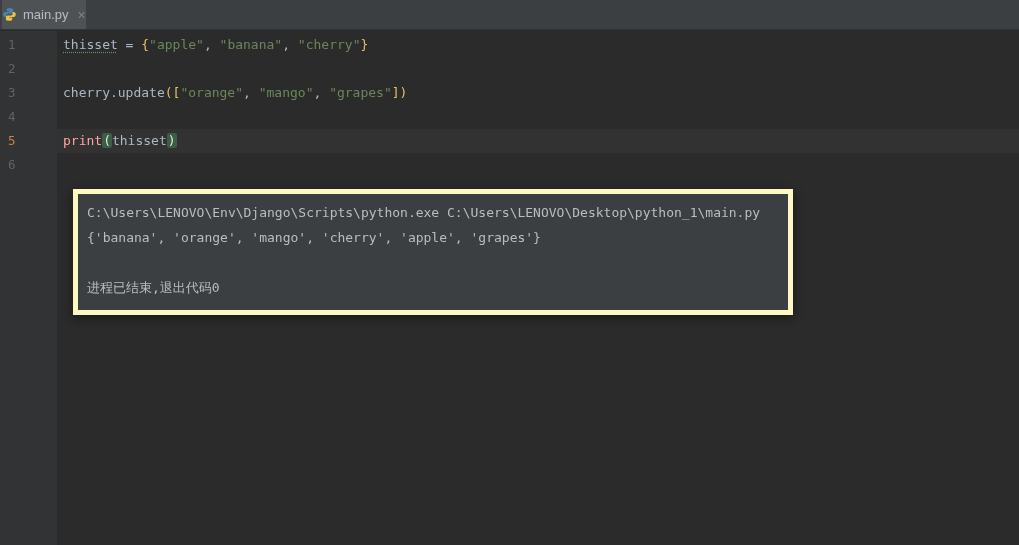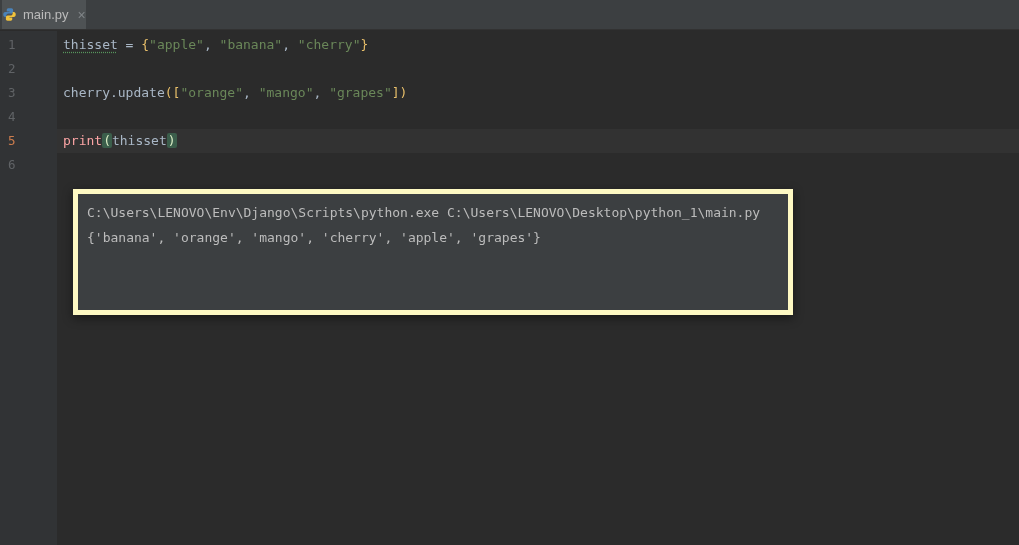--- a/index.html
+++ b/index.html
@@ -99,17 +99,18 @@
         <div class="code-row">
           <span class="gutter-num">6</span>
           <span class="code-text"></span>
         </div>
       </div>
     <div class="output">
       <div id="output-lines">
           <div class="out-line">C:\Users\LENOVO\Env\Django\Scripts\python.exe C:\Users\LENOVO\Desktop\python_1\main.py</div>
           <div class="out-line">{'banana', 'orange', 'mango', 'cherry', 'apple', 'grapes'}</div>
           <div class="out-line">&nbsp;</div>
+          <div class="out-line">进程已结束,退出代码0</div>
         </div>
     </div>
   </div>
 
 </div>
 
 </body></html>

